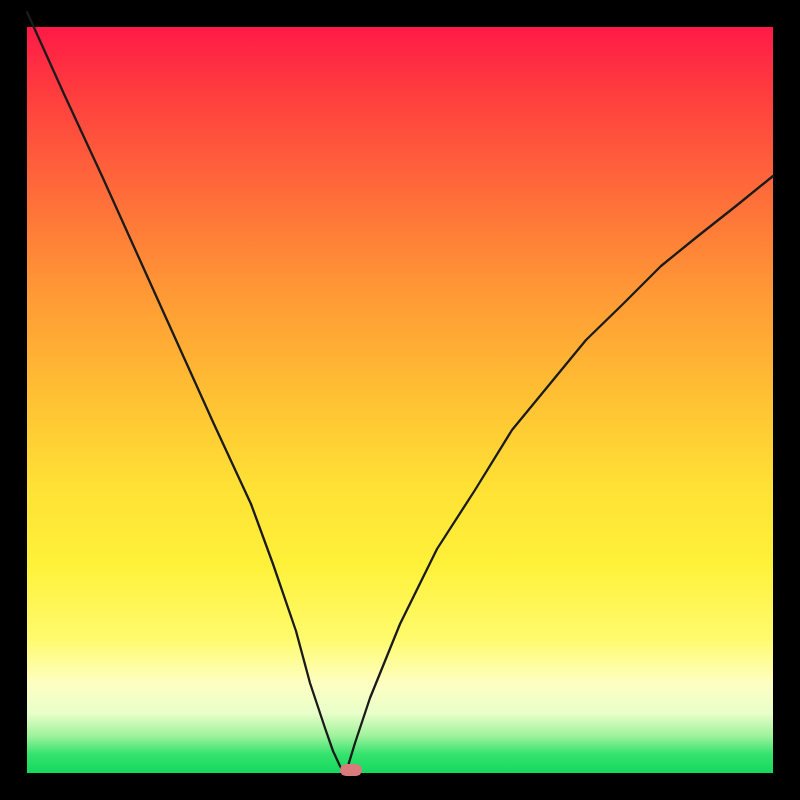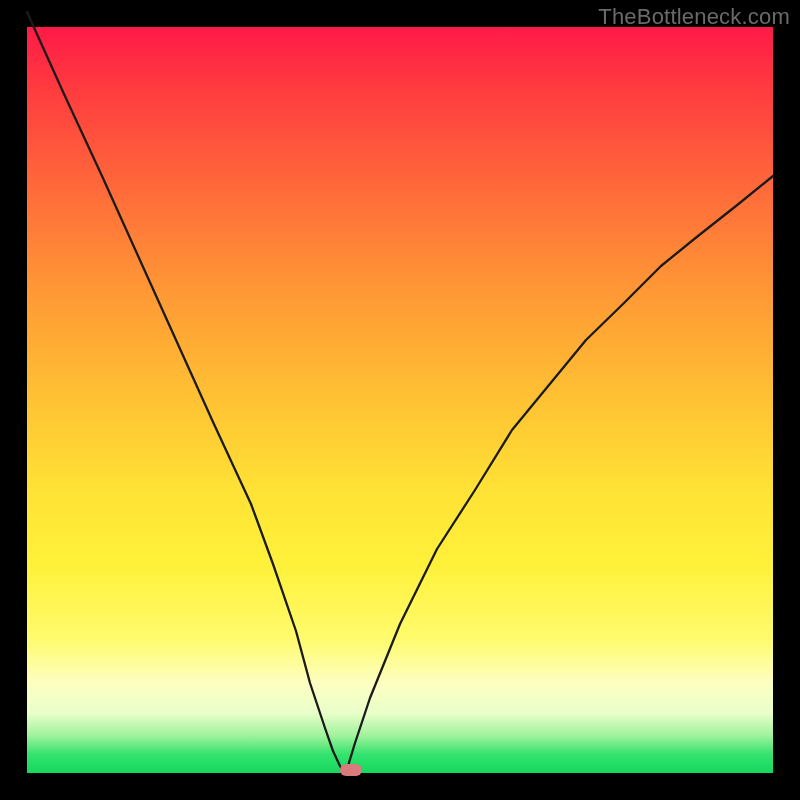--- a/index.html
+++ b/index.html
@@ -109,14 +109,13 @@
            L 597 276
            L 634 239
            L 671 209
            L 709 179
            L 746 149"></path>
     </svg>
 
     <div class="marker" style="left: 324px; top: 743px;"></div>
   </div>
 
-  <div class="watermark">TheBottleneck.com</div>
 </div>
 
 </body></html>

